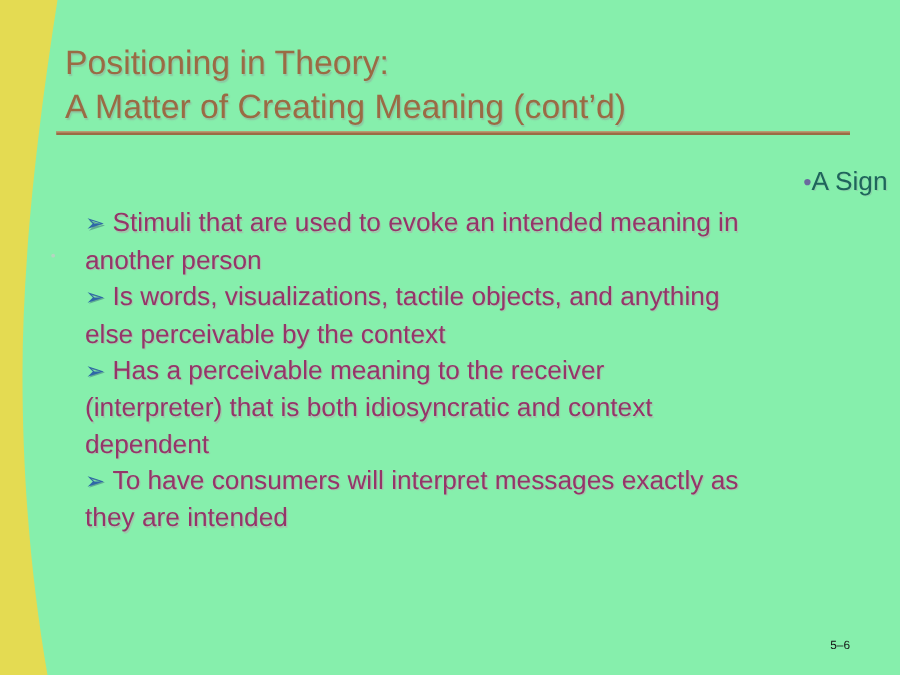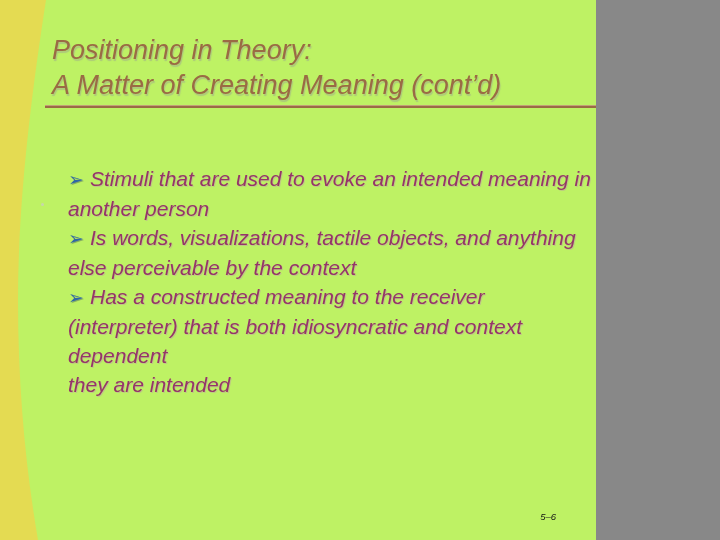--- a/index.html
+++ b/index.html
@@ -1,18 +1,18 @@
 <!DOCTYPE html>
 <html style="--accent-yellow: #E4DB52; --title-brown: #9A6B44; --level1-teal: #1E655B; --level2-plum: #953569; --bullet-purple: #6A6A9E; --arrow-blue: #2F66A7;"><head>
 <meta charset="utf-8">
 <style>
   html,body{margin:0;padding:0;background:#888;}
   .slide{
-    position:relative;width:596px;height:540px;background:#bef264;
-    overflow:hidden;font-family:"Liberation Sans",sans-serif;font-style:italic;
+    position:relative;width:720px;height:540px;background:#86efac;
+    overflow:hidden;font-family:"Liberation Sans",sans-serif;
   }
   .accent{position:absolute;left:0;top:0;}
   .stray{position:absolute;left:41px;top:203px;width:3px;height:3px;border-radius:50%;
     background:#cbcbcb;opacity:.7;}
   .title{
     position:absolute;left:52px;top:33px;
     color:var(--title-brown,#9A6B44);
     font-size:27px;line-height:35px;letter-spacing:0;
     text-shadow:1px 2px 1px rgba(150,150,150,.45);
     white-space:nowrap;
@@ -73,24 +73,25 @@
       </div>
       <div class="item l2">
         <div class="row"><span class="marker">➢</span><span class="txt">Stimuli that are used to evoke an intended meaning in</span></div>
         <div class="row cont"><span class="txt">another person</span></div>
       </div>
       <div class="item l2">
         <div class="row"><span class="marker">➢</span><span class="txt">Is words, visualizations, tactile objects, and anything</span></div>
         <div class="row cont"><span class="txt">else perceivable by the context</span></div>
       </div>
       <div class="item l2">
-        <div class="row"><span class="marker">➢</span><span class="txt">Has a constructed meaning to the receiver</span></div>
+        <div class="row"><span class="marker">➢</span><span class="txt">Has a perceivable meaning to the receiver</span></div>
         <div class="row cont"><span class="txt">(interpreter) that is both idiosyncratic and context</span></div>
         <div class="row cont"><span class="txt">dependent</span></div>
       </div>
       <div class="item l2">
+        <div class="row"><span class="marker">➢</span><span class="txt">To have consumers will interpret messages exactly as</span></div>
         <div class="row cont"><span class="txt">they are intended</span></div>
       </div>
     </div>
 
   <div class="footer-page">5–6</div>
 
 </div>
 
 </body></html>

